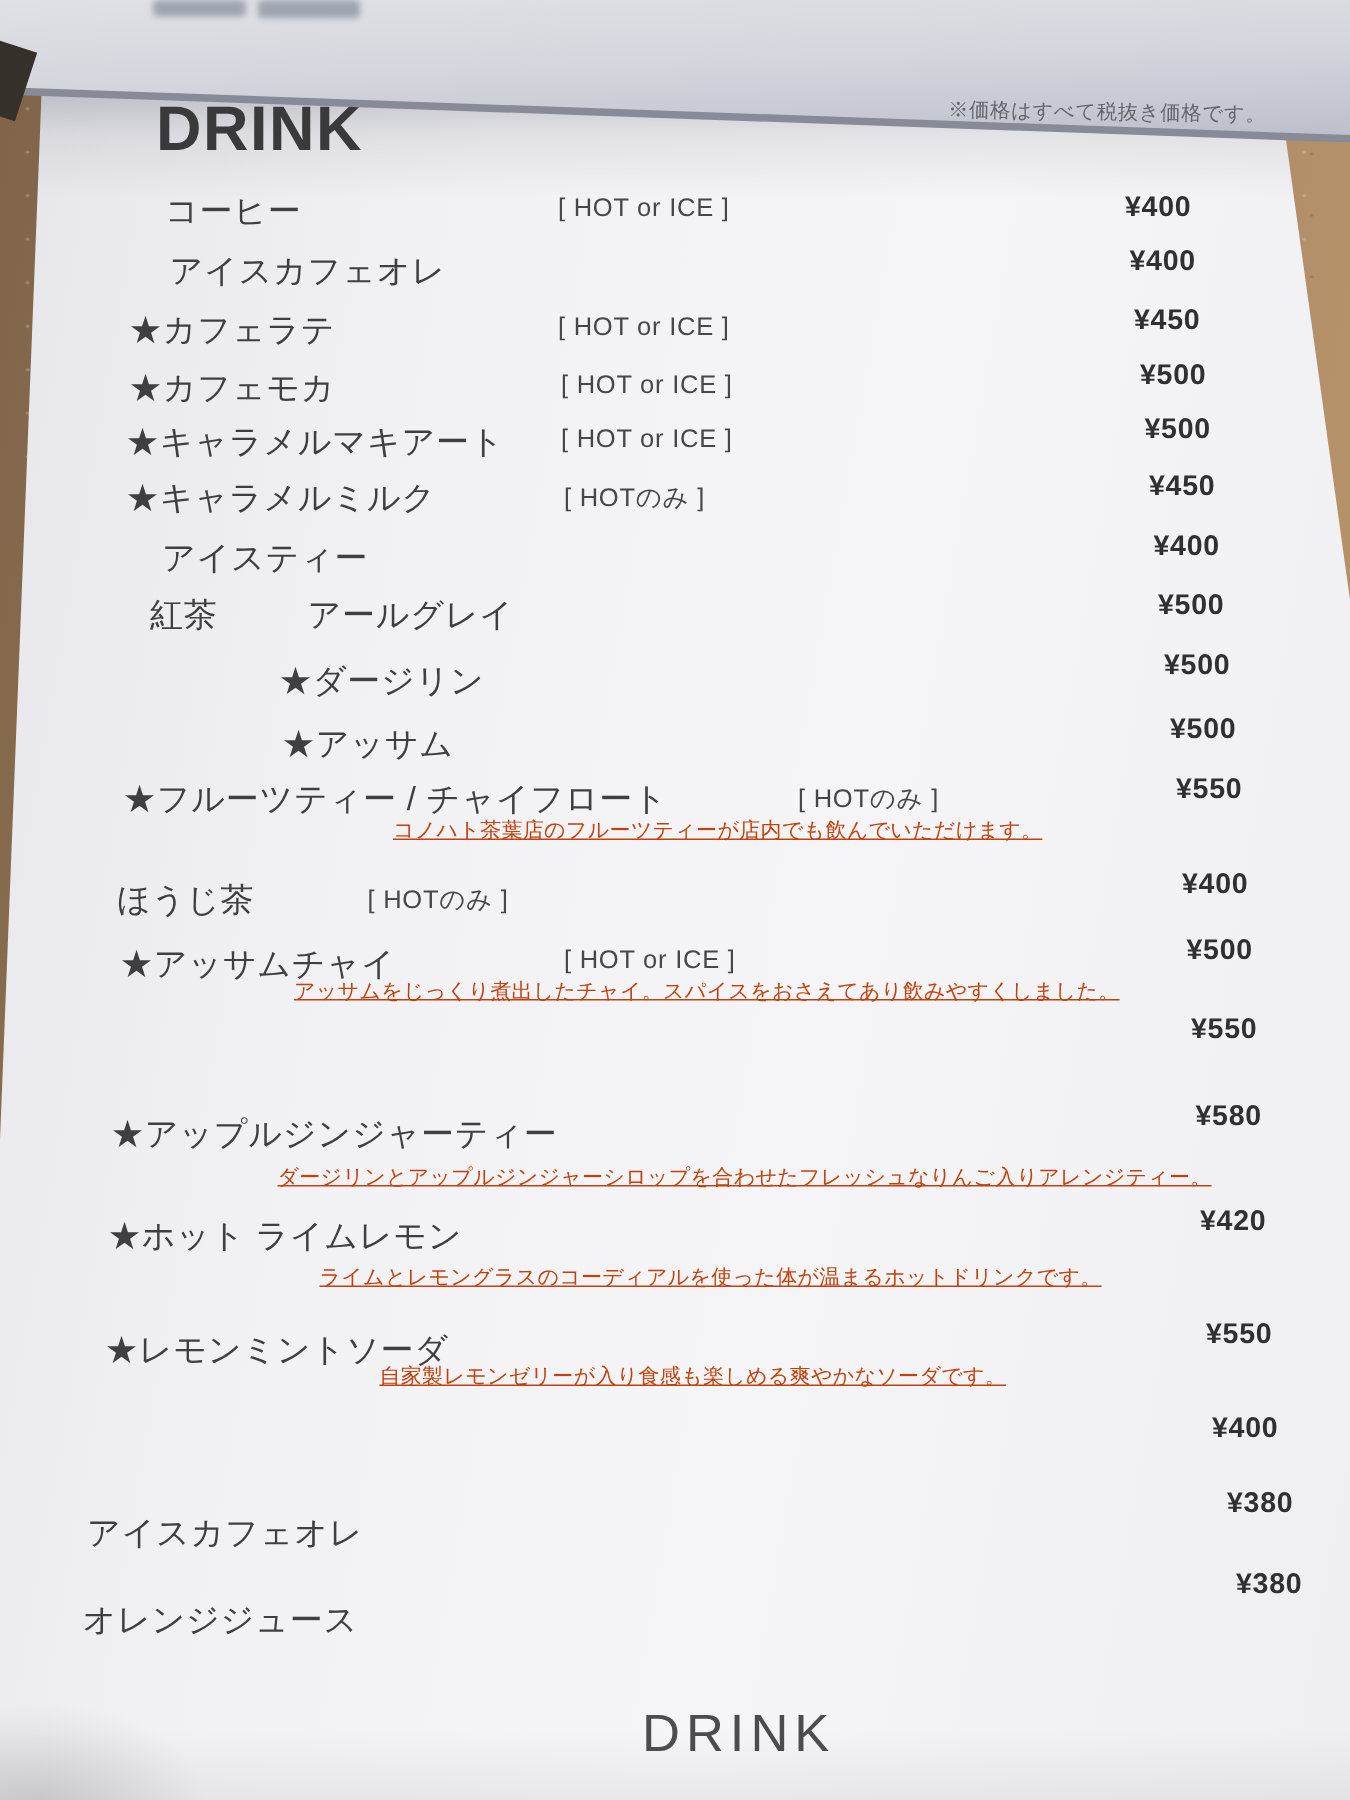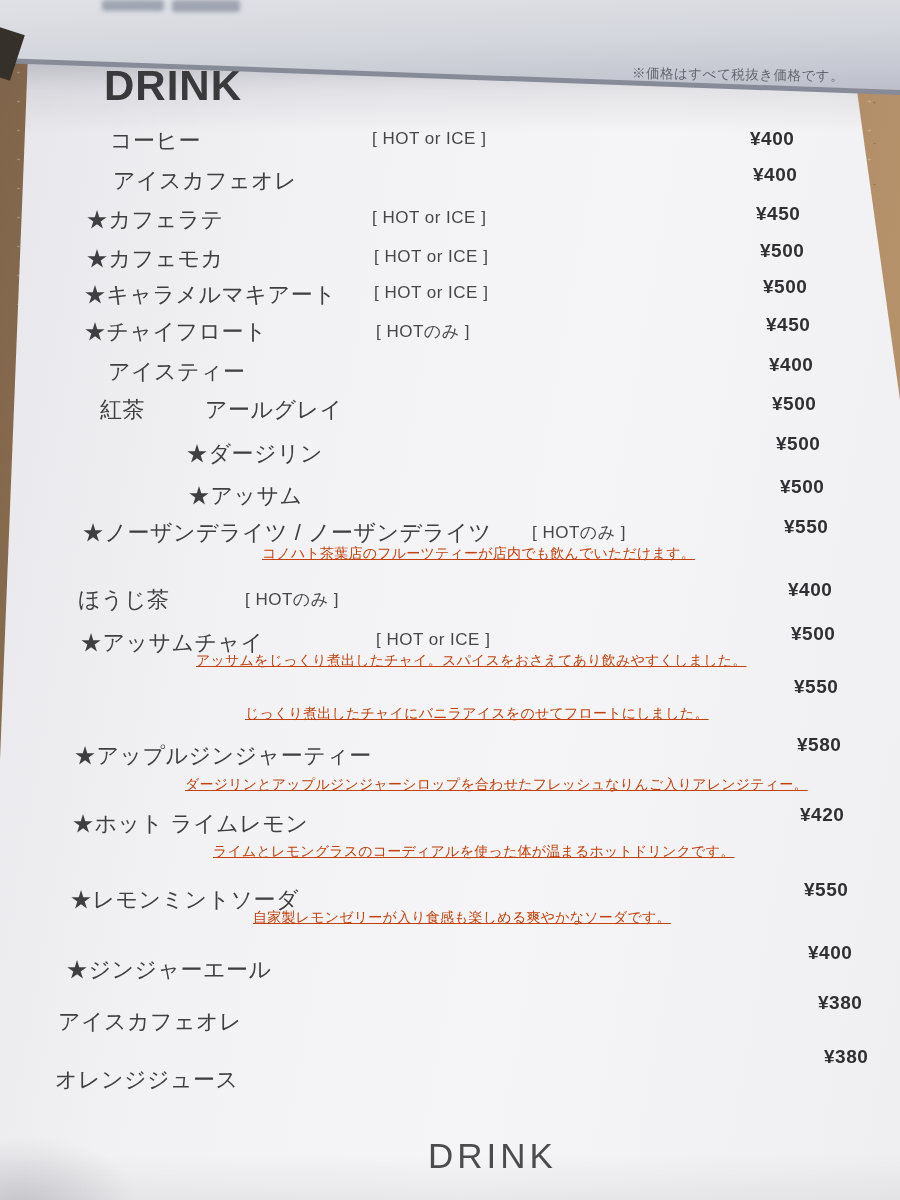--- a/index.html
+++ b/index.html
@@ -59,67 +59,65 @@
   <span class="t pr" style="left:756px;top:203px;">¥450</span>
 
   <span class="t nm" style="left:86px;top:244px;">★カフェモカ</span>
   <span class="t op" style="left:374px;top:247px;">[ HOT or ICE ]</span>
   <span class="t pr" style="left:760px;top:240px;">¥500</span>
 
   <span class="t nm" style="left:84px;top:280px;">★キャラメルマキアート</span>
   <span class="t op" style="left:374px;top:283px;">[ HOT or ICE ]</span>
   <span class="t pr" style="left:763px;top:276px;">¥500</span>
 
-  <span class="t nm" style="left:84px;top:317px;">★チャイフロート</span>
+  <span class="t nm" style="left:84px;top:317px;">★キャラメルミルク</span>
   <span class="t op" style="left:376px;top:320px;">[ HOTのみ ]</span>
   <span class="t pr" style="left:766px;top:314px;">¥450</span>
 
   <span class="t nm" style="left:108px;top:357px;font-family:Liberation Mono, monospace;">アイスティー</span>
   <span class="t pr" style="left:769px;top:354px;">¥400</span>
 
   <span class="t nm" style="left:100px;top:395px;">紅茶</span>
   <span class="t nm" style="left:205px;top:395px;">アールグレイ</span>
   <span class="t pr" style="left:772px;top:393px;">¥500</span>
 
   <span class="t nm" style="left:186px;top:439px;">★ダージリン</span>
   <span class="t pr" style="left:776px;top:433px;">¥500</span>
 
   <span class="t nm" style="left:188px;top:481px;">★アッサム</span>
   <span class="t pr" style="left:780px;top:476px;">¥500</span>
 
-  <span class="t nm" style="left:82px;top:518px;">★ノーザンデライツ / ノーザンデライツ</span>
+  <span class="t nm" style="left:82px;top:518px;">★フルーツティー / チャイフロート</span>
   <span class="t op" style="left:532px;top:521px;">[ HOTのみ ]</span>
   <span class="t pr" style="left:784px;top:516px;">¥550</span>
   <span class="t ds" style="left:262px;top:545px;">コノハト茶葉店のフルーツティーが店内でも飲んでいただけます。</span>
 
   <span class="t nm" style="left:78px;top:585px;">ほうじ茶</span>
   <span class="t op" style="left:245px;top:588px;">[ HOTのみ ]</span>
   <span class="t pr" style="left:788px;top:579px;">¥400</span>
 
   <span class="t nm" style="left:80px;top:628px;">★アッサムチャイ</span>
   <span class="t op" style="left:376px;top:630px;">[ HOT or ICE ]</span>
   <span class="t pr" style="left:791px;top:623px;">¥500</span>
   <span class="t ds" style="left:196px;top:652px;">アッサムをじっくり煮出したチャイ。スパイスをおさえてあり飲みやすくしました。</span>
 
   <span class="t pr" style="left:794px;top:676px;">¥550</span>
-  <span class="t ds" style="left:245px;top:705px;">じっくり煮出したチャイにバニラアイスをのせてフロートにしました。</span>
 
   <span class="t nm" style="left:74px;top:741px;">★アップルジンジャーティー</span>
   <span class="t pr" style="left:797px;top:734px;">¥580</span>
   <span class="t ds" style="left:185px;top:776px;">ダージリンとアップルジンジャーシロップを合わせたフレッシュなりんご入りアレンジティー。</span>
 
   <span class="t nm" style="left:72px;top:809px;">★ホット ライムレモン</span>
   <span class="t pr" style="left:800px;top:804px;">¥420</span>
   <span class="t ds" style="left:213px;top:843px;">ライムとレモングラスのコーディアルを使った体が温まるホットドリンクです。</span>
 
   <span class="t nm" style="left:70px;top:885px;">★レモンミントソーダ</span>
   <span class="t pr" style="left:804px;top:879px;">¥550</span>
   <span class="t ds" style="left:253px;top:909px;">自家製レモンゼリーが入り食感も楽しめる爽やかなソーダです。</span>
 
-  <span class="t nm" style="left:66px;top:955px;">★ジンジャーエール</span>
   <span class="t pr" style="left:808px;top:942px;">¥400</span>
 
   <span class="t nm" style="left:58px;top:1007px;">アイスカフェオレ</span>
   <span class="t pr" style="left:818px;top:992px;">¥380</span>
 
   <span class="t nm" style="left:55px;top:1065px;">オレンジジュース</span>
   <span class="t pr" style="left:824px;top:1046px;">¥380</span>
 
   <span class="t footer" style="left:428px;top:1136px;">DRINK</span>
 </div>

